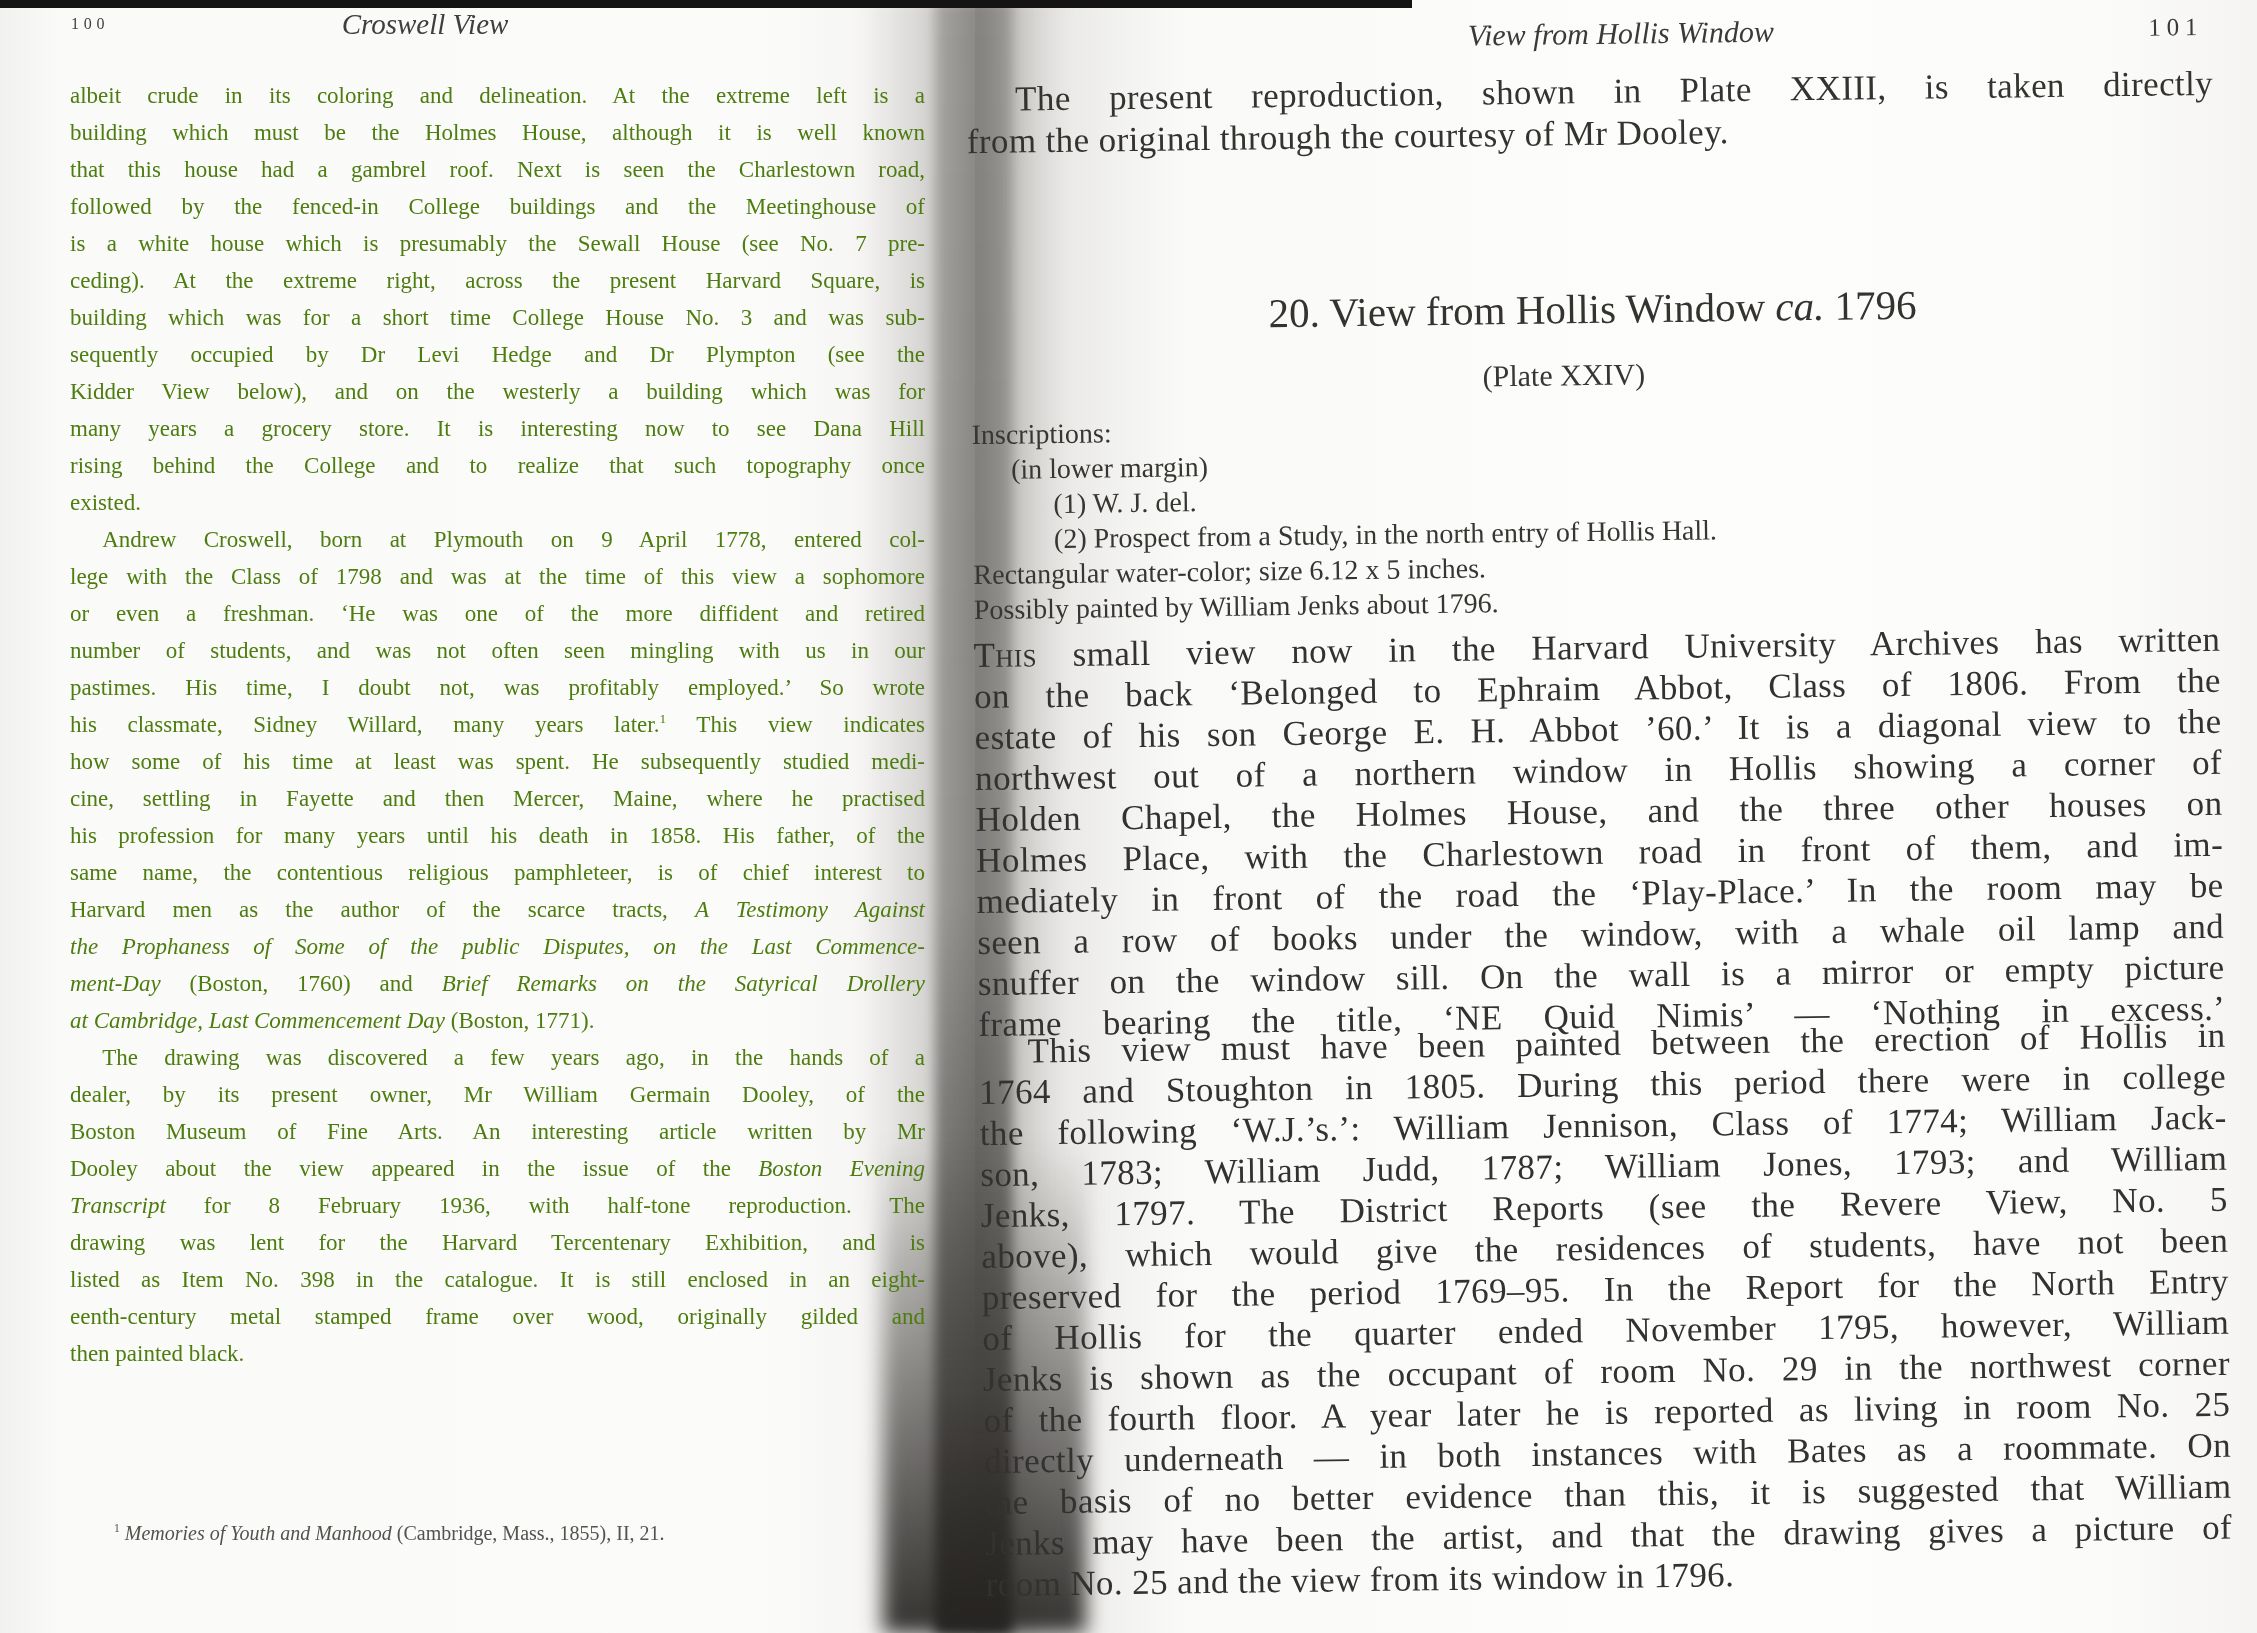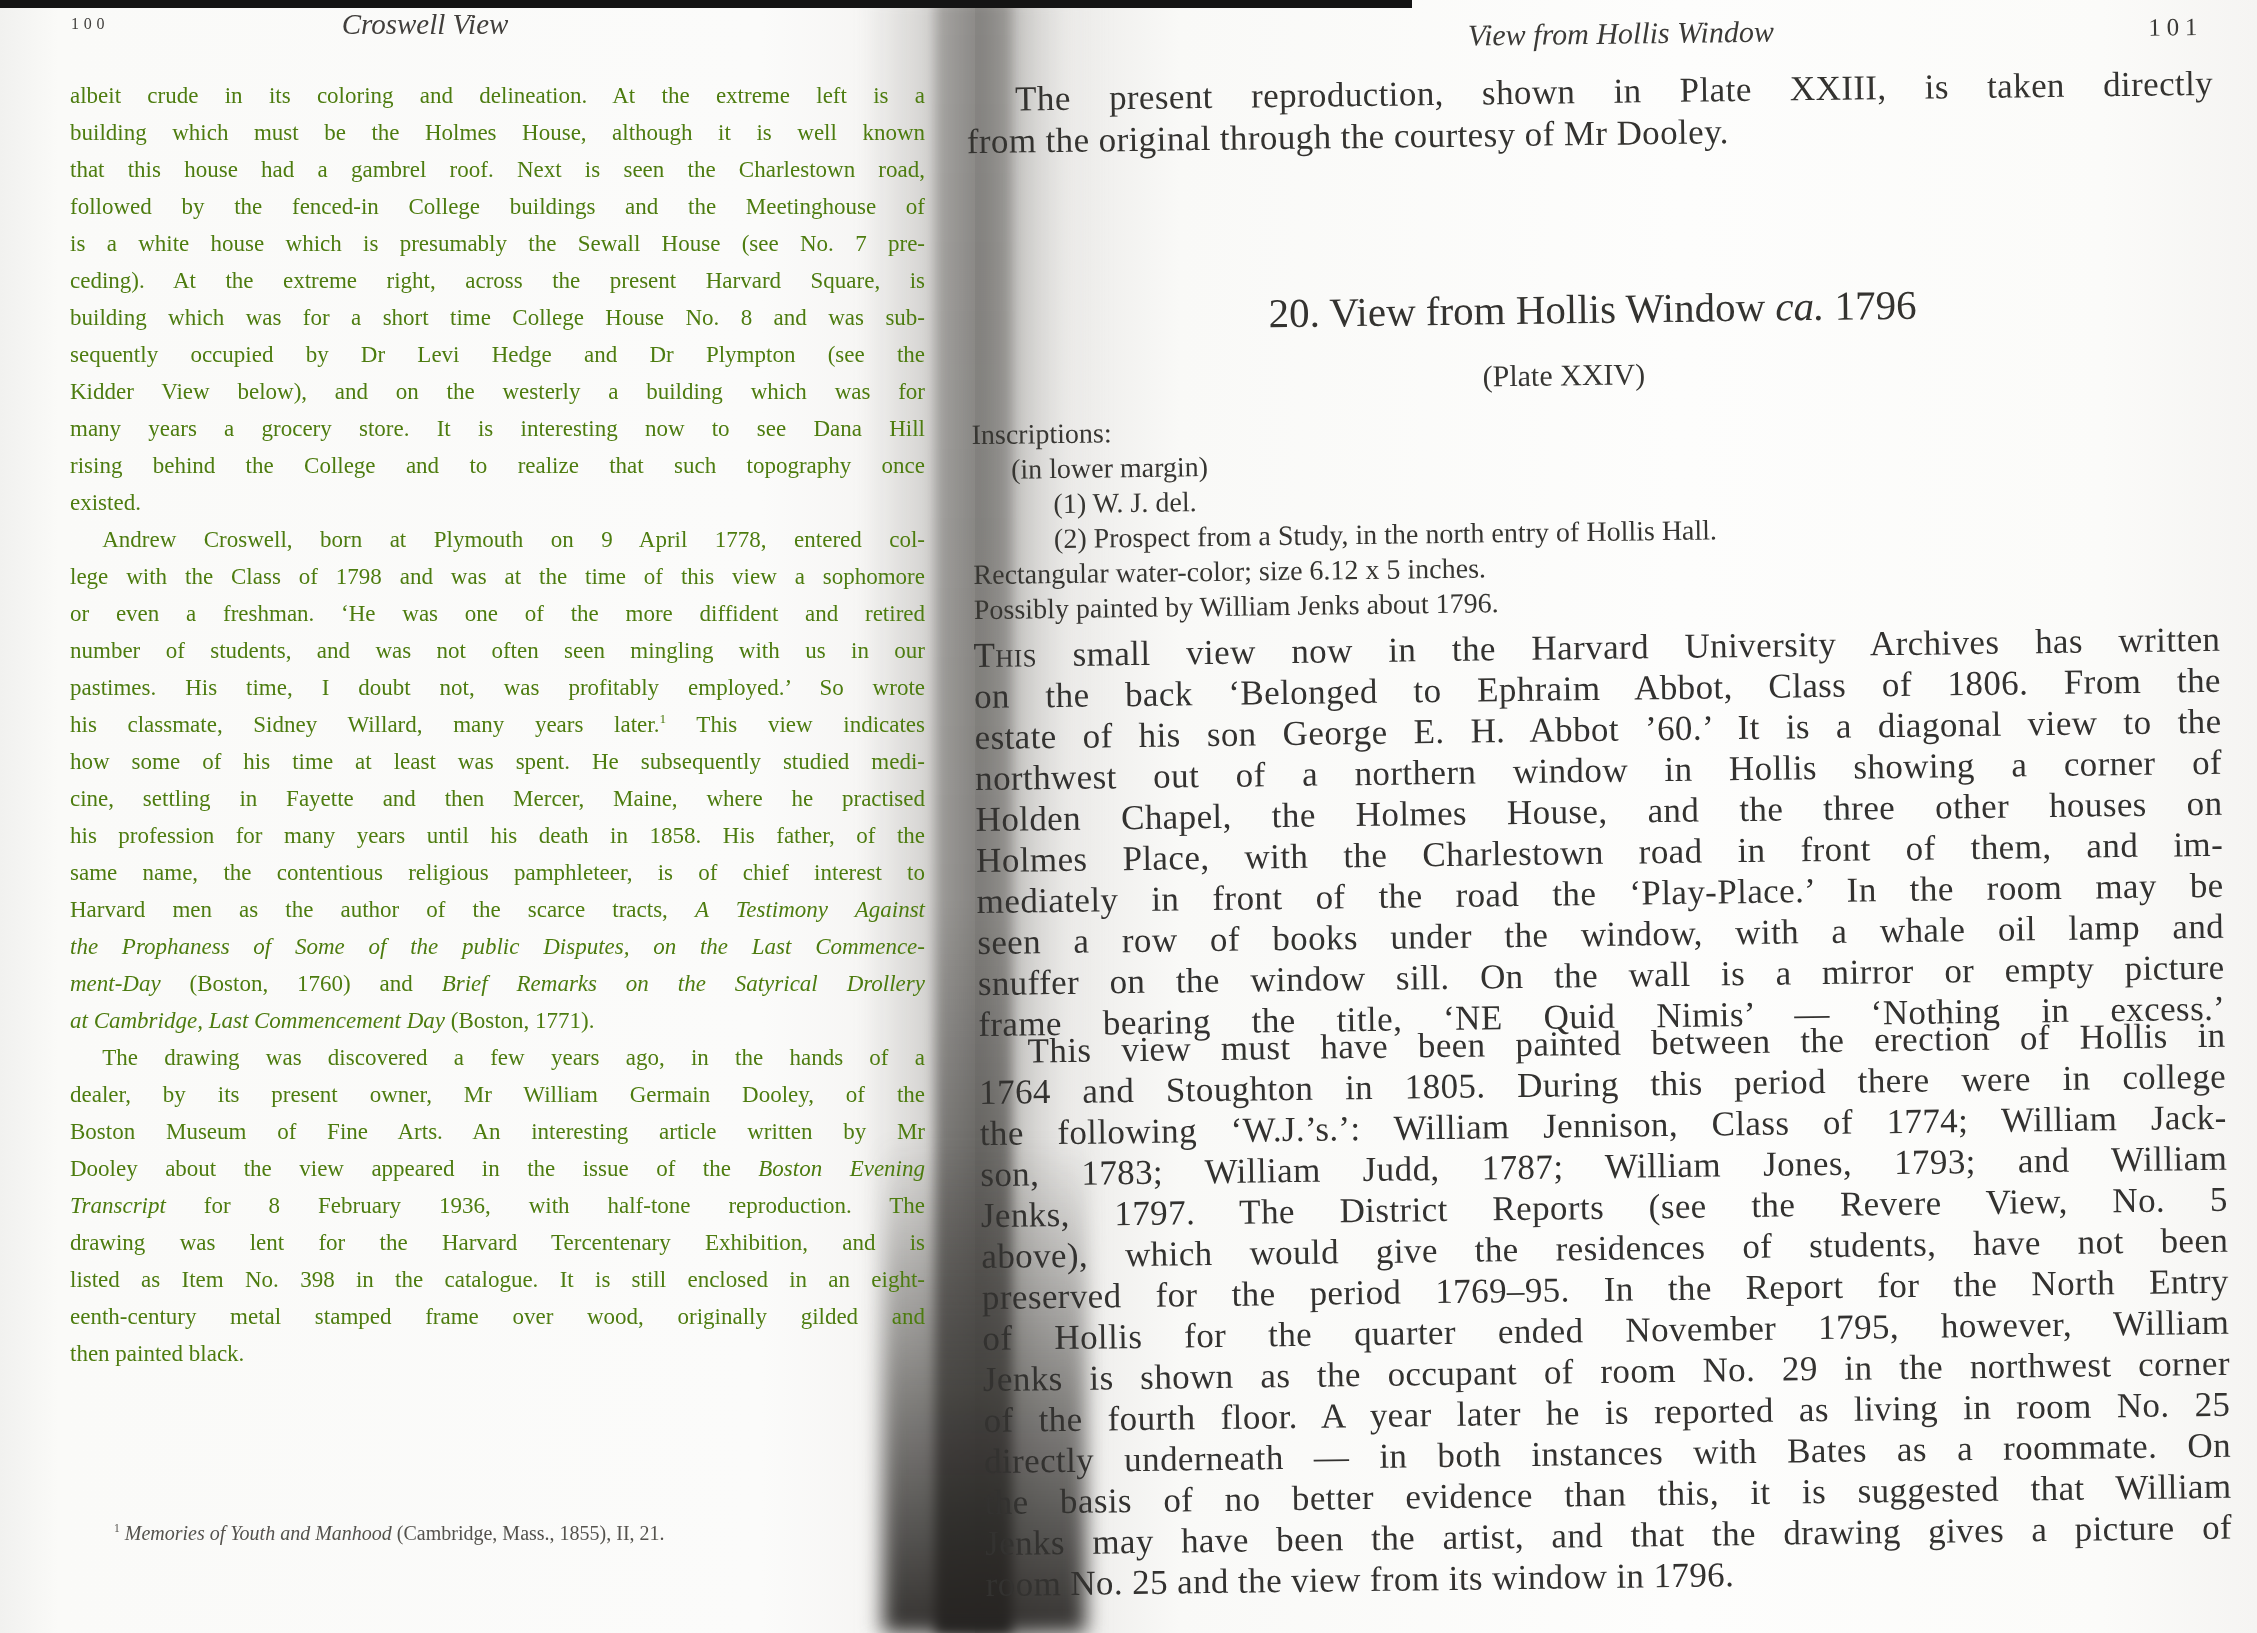--- a/index.html
+++ b/index.html
@@ -84,21 +84,21 @@
     <div class="lp-head">Croswell View</div>
 
     <div class="lp-body">
         <div class="para">
           <div class="jl">albeit crude in its coloring and delineation. At the extreme left is a</div>
           <div class="jl">building which must be the Holmes House, although it is well known</div>
           <div class="jl">that this house had a gambrel roof. Next is seen the Charlestown road,</div>
           <div class="jl">followed by the fenced-in College buildings and the Meetinghouse of</div>
           <div class="jl">is a white house which is presumably the Sewall House (see No. 7 pre-</div>
           <div class="jl">ceding). At the extreme right, across the present Harvard Square, is</div>
-          <div class="jl">building which was for a short time College House No. 8 and was sub-</div>
+          <div class="jl">building which was for a short time College House No. 3 and was sub-</div>
           <div class="jl">sequently occupied by Dr Levi Hedge and Dr Plympton (see the</div>
           <div class="jl">Kidder View below), and on the westerly a building which was for</div>
           <div class="jl">many years a grocery store. It is interesting now to see Dana Hill</div>
           <div class="jl">rising behind the College and to realize that such topography once</div>
           <div class="jl lastln">existed.</div>
         </div>
         <div class="para">
           <div class="jl firstln">Andrew Croswell, born at Plymouth on 9 April 1778, entered col-</div>
           <div class="jl">lege with the Class of 1798 and was at the time of this view a sophomore</div>
           <div class="jl">or even a freshman. ‘He was one of the more diffident and retired</div>

